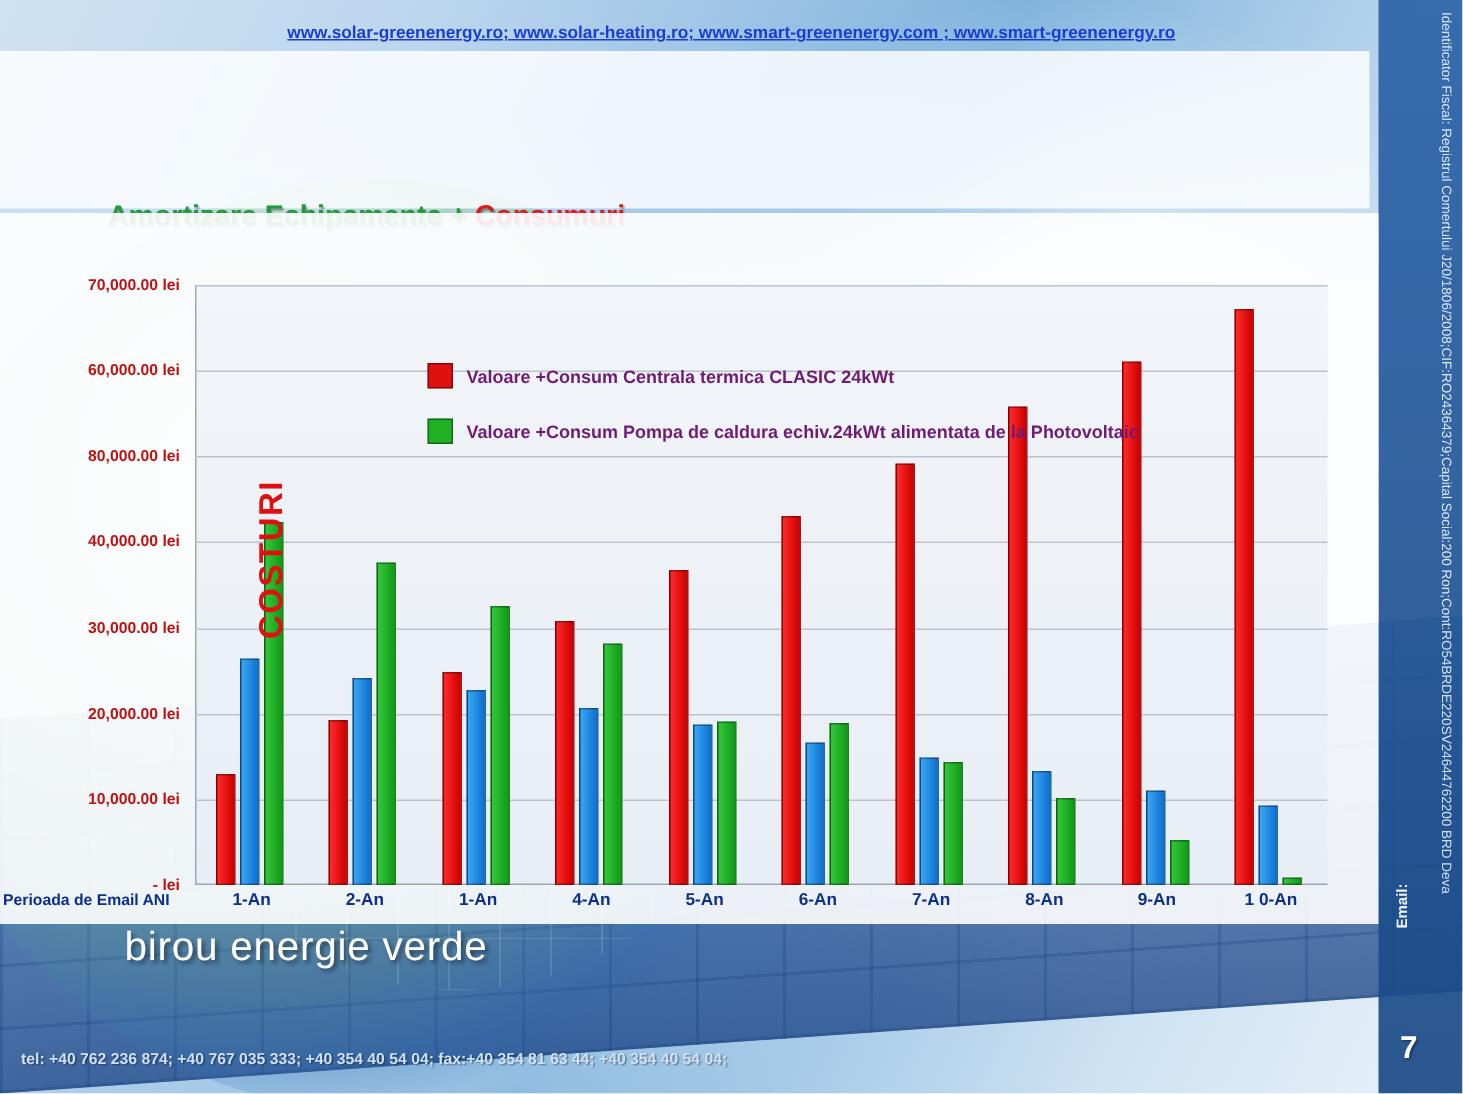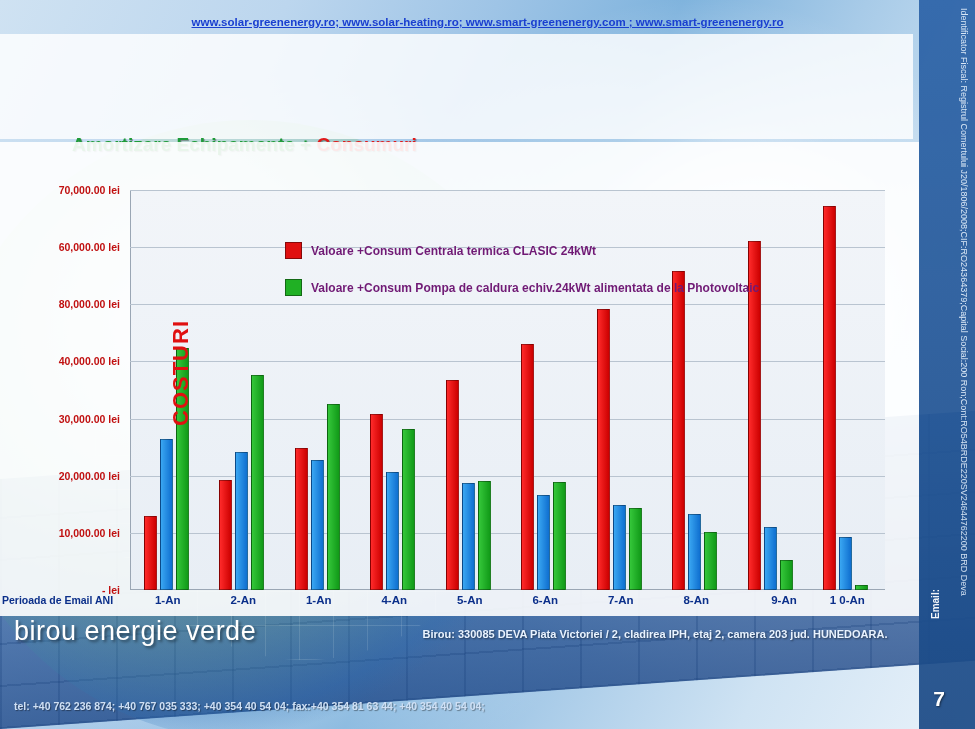--- a/index.html
+++ b/index.html
@@ -124,21 +124,21 @@
   .legend-row{display:flex;align-items:center;margin-bottom:20px;}
   .legend-swatch{width:15px;height:15px;border:1px solid rgba(0,0,0,.4);margin-right:9px;flex:0 0 auto;}
   .legend-text{font-size:12px;font-weight:bold;color:#701a75;}
 
   
   #logo{
     position:absolute;left:14px;top:616px;width:380px;
     color:#fff;text-shadow:2px 2px 3px rgba(0,0,0,.45);
   }
   #logo .l1{font-size:43px;font-weight:bold;letter-spacing:-1px;line-height:44px;}
-  #logo .l2{font-size:27px;line-height:30px;letter-spacing:.5px;}
+  #logo .l2{font-size:27px;line-height:30px;letter-spacing:.5px;text-align:center;}
   .leaf{
     position:absolute;left:178px;top:-12px;width:26px;height:26px;
   }
   #footer-office{
     position:absolute;left:420px;top:626px;width:470px;text-align:center;
     color:#e9f3ff;font-size:11px;font-weight:bold;line-height:17px;
     text-shadow:1px 1px 2px rgba(0,0,0,.5);
   }
   #footer-phones{
     position:absolute;left:14px;top:700px;width:640px;
@@ -267,21 +267,21 @@
       </div>
     <div id="xticks">
         <div class="xlabel" style="left: -2.25px;">1-An</div>
         <div class="xlabel" style="left: 73.25px;">2-An</div>
         <div class="xlabel" style="left: 148.75px;">1-An</div>
         <div class="xlabel" style="left: 224.25px;">4-An</div>
         <div class="xlabel" style="left: 299.75px;">5-An</div>
         <div class="xlabel" style="left: 375.25px;">6-An</div>
         <div class="xlabel" style="left: 450.75px;">7-An</div>
         <div class="xlabel" style="left: 526.25px;">8-An</div>
-        <div class="xlabel" style="left: 614px;">9-An</div>
+        <div class="xlabel" style="left: 574px; text-align: right;">9-An</div>
         <div class="xlabel" style="left: 677.25px;">1 0-An</div>
       </div>
     <div id="xaxis-title">Perioada de Email ANI</div>
     <div id="ylabel-costuri">COSTURI</div>
     <div id="legend">
         <div class="legend-row">
           <span class="legend-swatch" style="background: rgb(224, 16, 16);"></span>
           <span class="legend-text">Valoare +Consum  Centrala termica CLASIC 24kWt</span>
         </div>
         <div class="legend-row">
@@ -290,16 +290,15 @@
         </div>
       </div>
   </div>
 </div>
 
 <div id="logo">
   <div class="l2">birou energie verde</div>
 </div>
 
 <div id="footer-office">
-  <div>Birou: 330085 DEVA Piata Victoriei / 2, cladirea IPH, etaj 2, camera 203 jud. HUNEDOARA.</div>
 </div>
 <div id="footer-phones">tel: +40 762 236 874;  +40 767 035 333; +40 354 40 54 04; fax:+40 354 81 63 44;  +40 354 40 54 04;</div>
 <div id="pagenum">7</div>
 
 </body></html>

